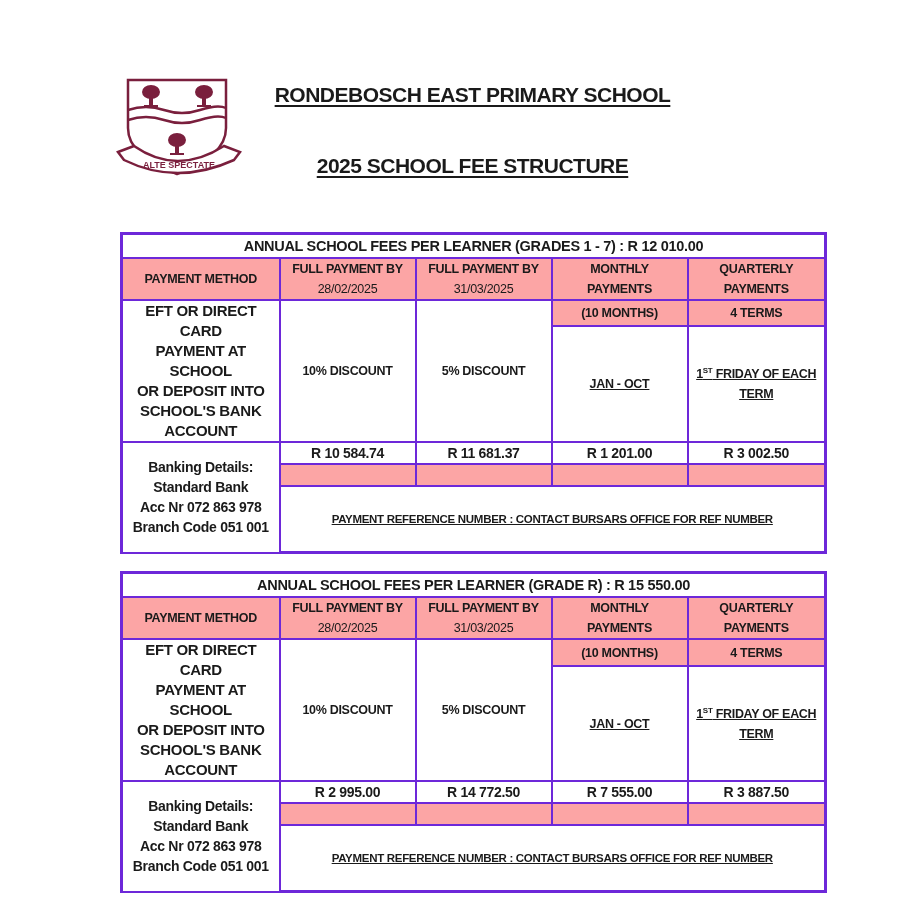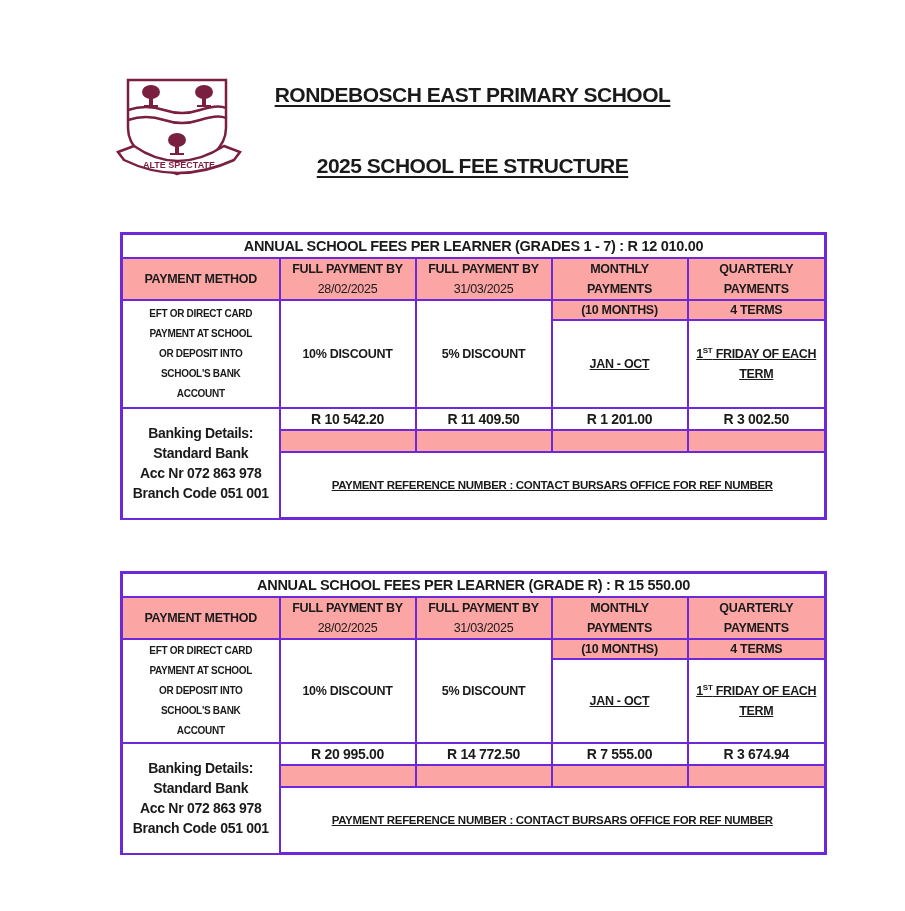--- a/index.html
+++ b/index.html
@@ -19,21 +19,21 @@
   .fee-table td { border: 2px solid #6d28d9; text-align: center; vertical-align: middle; padding: 0 2px;
                   line-height: 20px; letter-spacing: -0.3px; }
   .fee-table .outer-top td { border-top-width: 3px; }
   .fee-table td.first { border-left-width: 3px; }
   .fee-table td.last { border-right-width: 3px; }
   .fee-table tr.bottom td { border-bottom-width: 3px; }
   .cap { font-size: 14.5px; height: 22px; line-height: 22px; }
   .gray { background: #fca5a5; }
   .hdr td { height: 38px; }
   .sub td.sub-cell { height: 18px; line-height: 18px; text-align: center; }
-  .method-cell { font-size: 10px; line-height: 20px; margin-top: 14px; }
+  .method-cell { font-size: 15px; line-height: 20px; margin-top: 14px; }
   .amount { font-size: 14px; height: 20px; line-height: 20px; }
   .graystrip { height: 20px; }
   .bank { font-size: 14px; line-height: 22.5px; }
   .ref { font-weight: bold; font-size: 11.5px; height: 64px; text-decoration: underline; }
   .u { text-decoration: underline; }
   sup { font-size: 8px; line-height: 0; }
 </style>
 </head>
 <body>
 
@@ -90,22 +90,22 @@
     <td class="sub-cell gray last">4 TERMS</td>
   </tr>
   <tr style="height:88px">
     <td class="u">JAN - OCT</td>
     <td class="u last"><span>1</span><sup>ST</sup><span> FRIDAY OF EACH</span><br><span>TERM</span></td>
   </tr>
   <tr>
     <td class="first bank" rowspan="3">
       <span>Banking Details:</span><br><span>Standard Bank</span><br><span>Acc Nr 072 863 978</span><br><span>Branch Code 051 001</span>
     </td>
-    <td class="amount">R 10 542.20</td>
-    <td class="amount">R 11 409.50</td>
+    <td class="amount">R 10 584.74</td>
+    <td class="amount">R 11 681.37</td>
     <td class="amount">R 1 201.00</td>
     <td class="amount last">R 3 002.50</td>
   </tr>
   <tr class="gray">
     <td class="graystrip"></td>
     <td class="graystrip"></td>
     <td class="graystrip"></td>
     <td class="graystrip last"></td>
   </tr>
   <tr class="bottom">
@@ -143,24 +143,24 @@
     <td class="sub-cell gray last">4 TERMS</td>
   </tr>
   <tr style="height:84px">
     <td class="u">JAN - OCT</td>
     <td class="u last"><span>1</span><sup>ST</sup><span> FRIDAY OF EACH</span><br><span>TERM</span></td>
   </tr>
   <tr>
     <td class="first bank" rowspan="3">
       <span>Banking Details:</span><br><span>Standard Bank</span><br><span>Acc Nr 072 863 978</span><br><span>Branch Code 051 001</span>
     </td>
-    <td class="amount">R 20 995.00</td>
+    <td class="amount">R 2 995.00</td>
     <td class="amount">R 14 772.50</td>
     <td class="amount">R 7 555.00</td>
-    <td class="amount last">R 3 674.94</td>
+    <td class="amount last">R 3 887.50</td>
   </tr>
   <tr class="gray">
     <td class="graystrip"></td>
     <td class="graystrip"></td>
     <td class="graystrip"></td>
     <td class="graystrip last"></td>
   </tr>
   <tr class="bottom">
     <td class="ref last" colspan="4">PAYMENT REFERENCE NUMBER : CONTACT BURSARS OFFICE FOR REF NUMBER</td>
   </tr>

